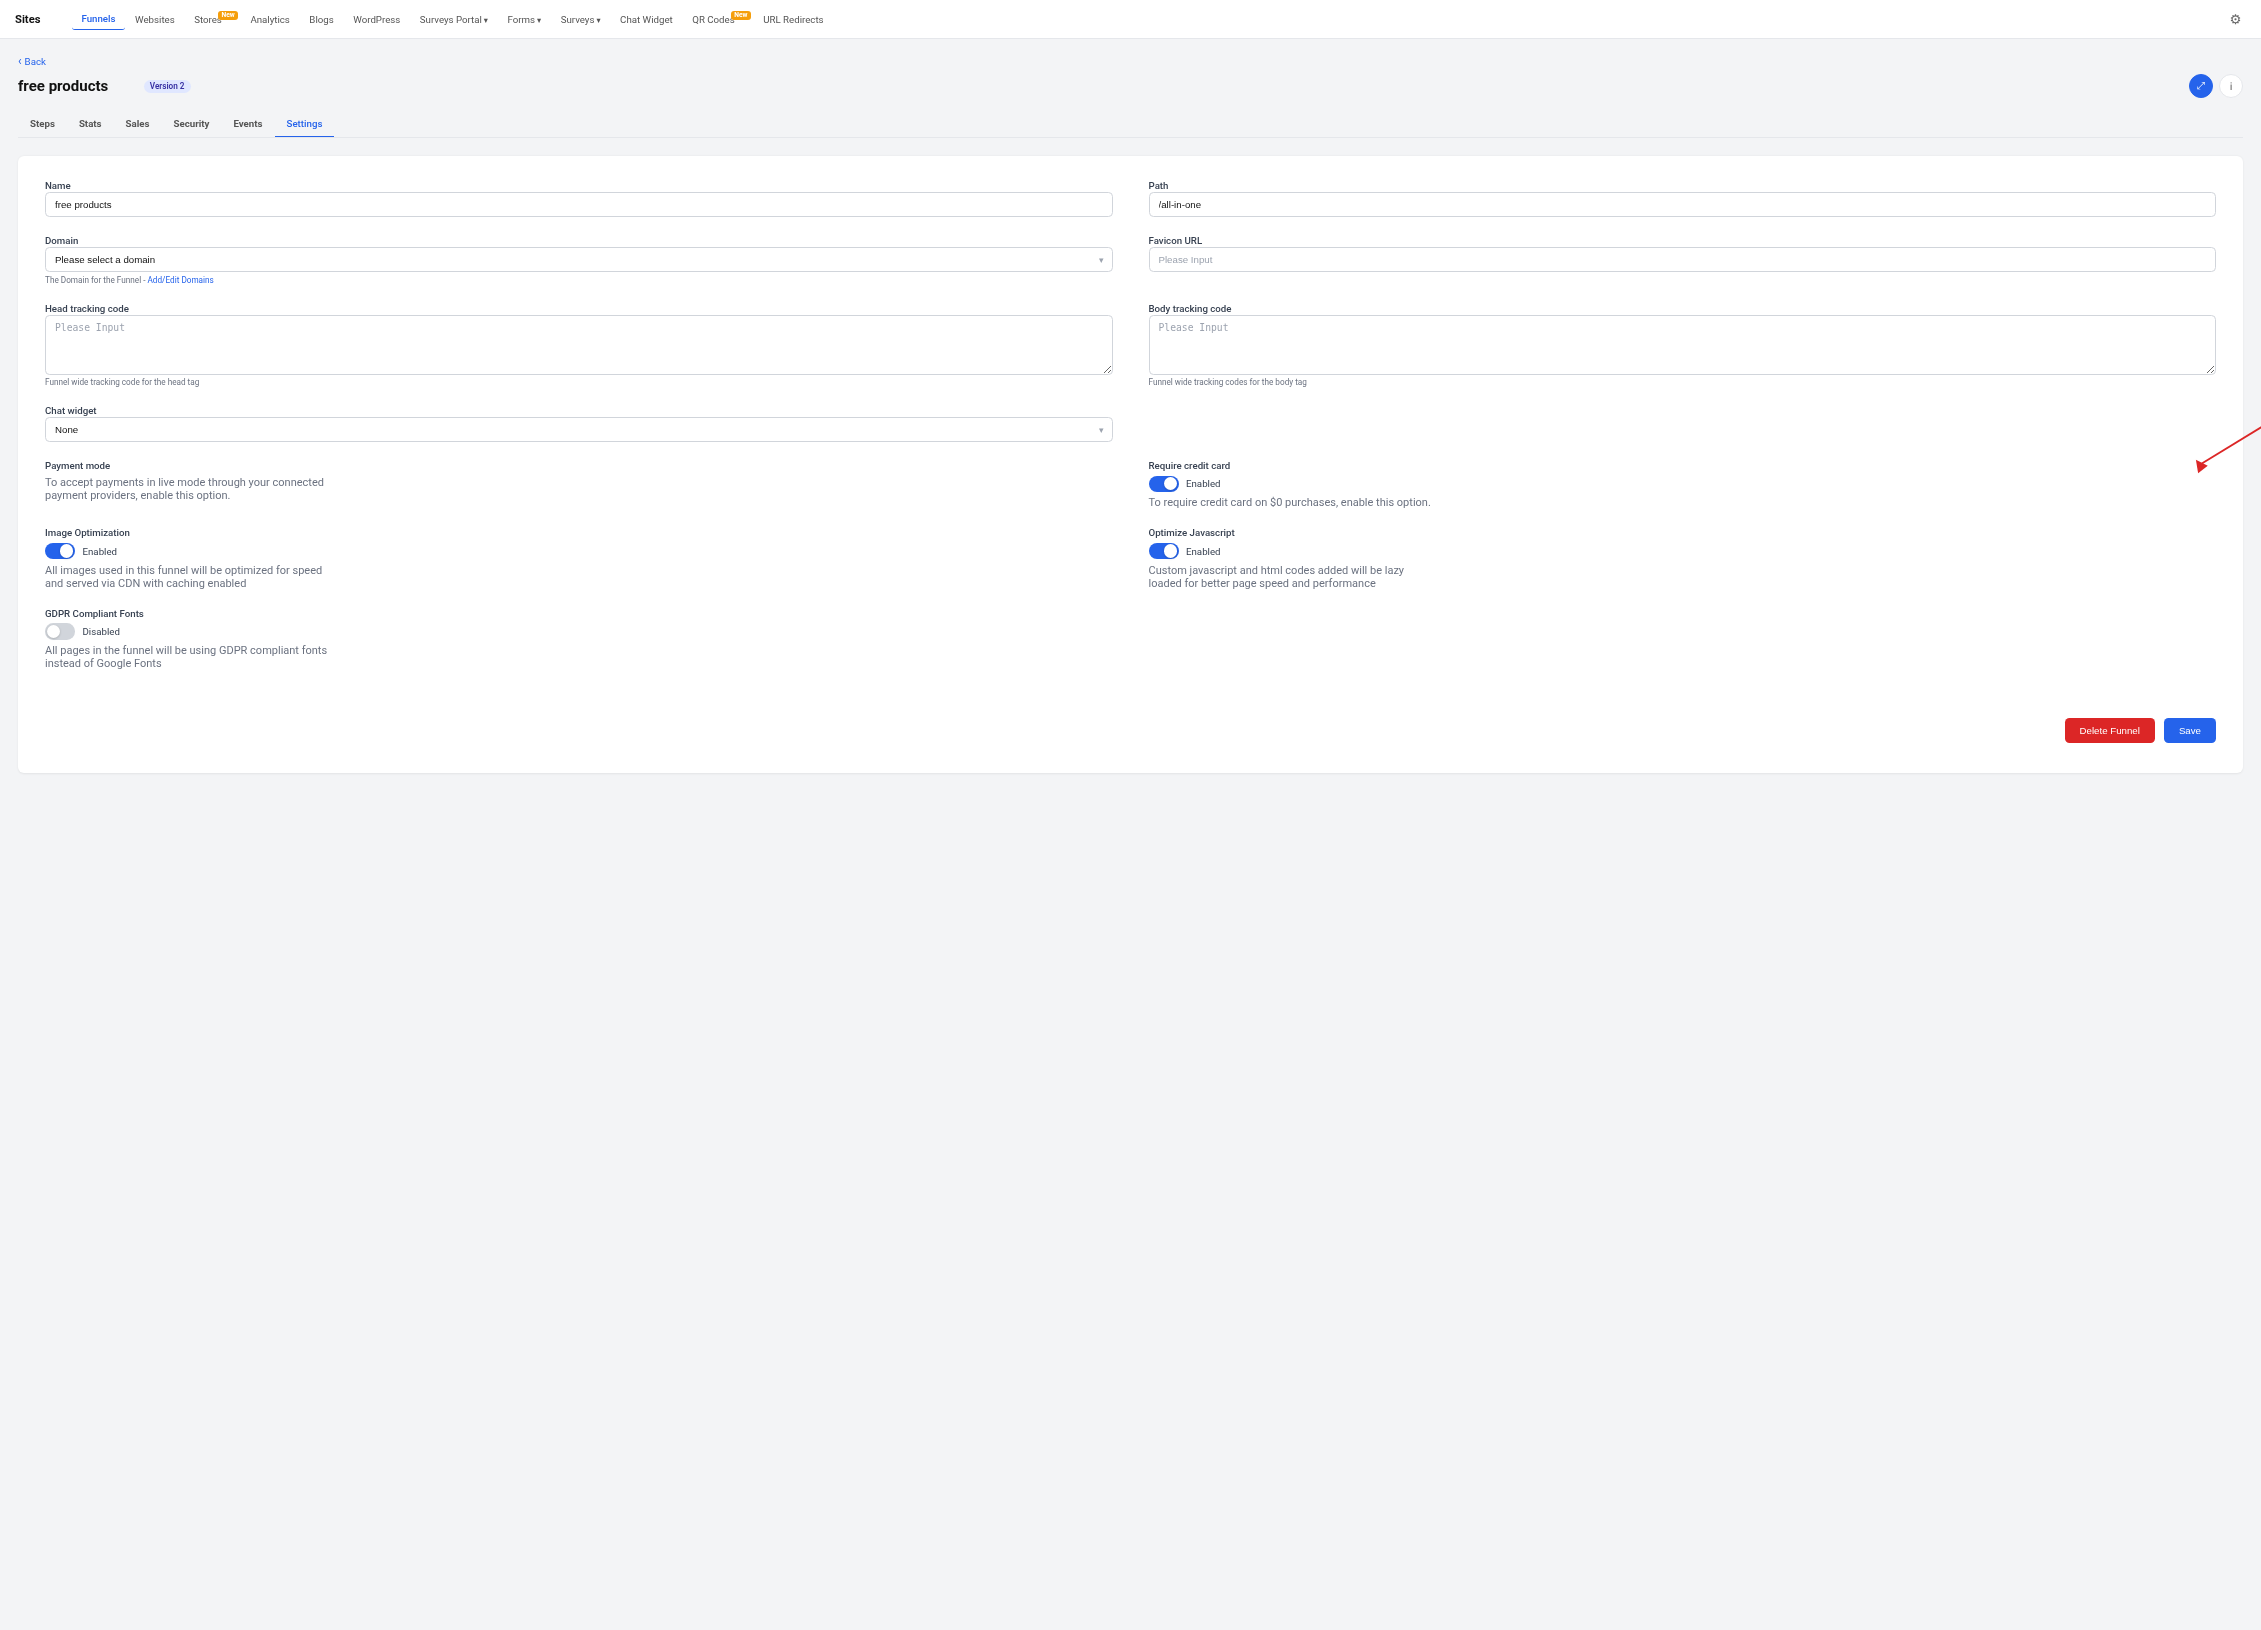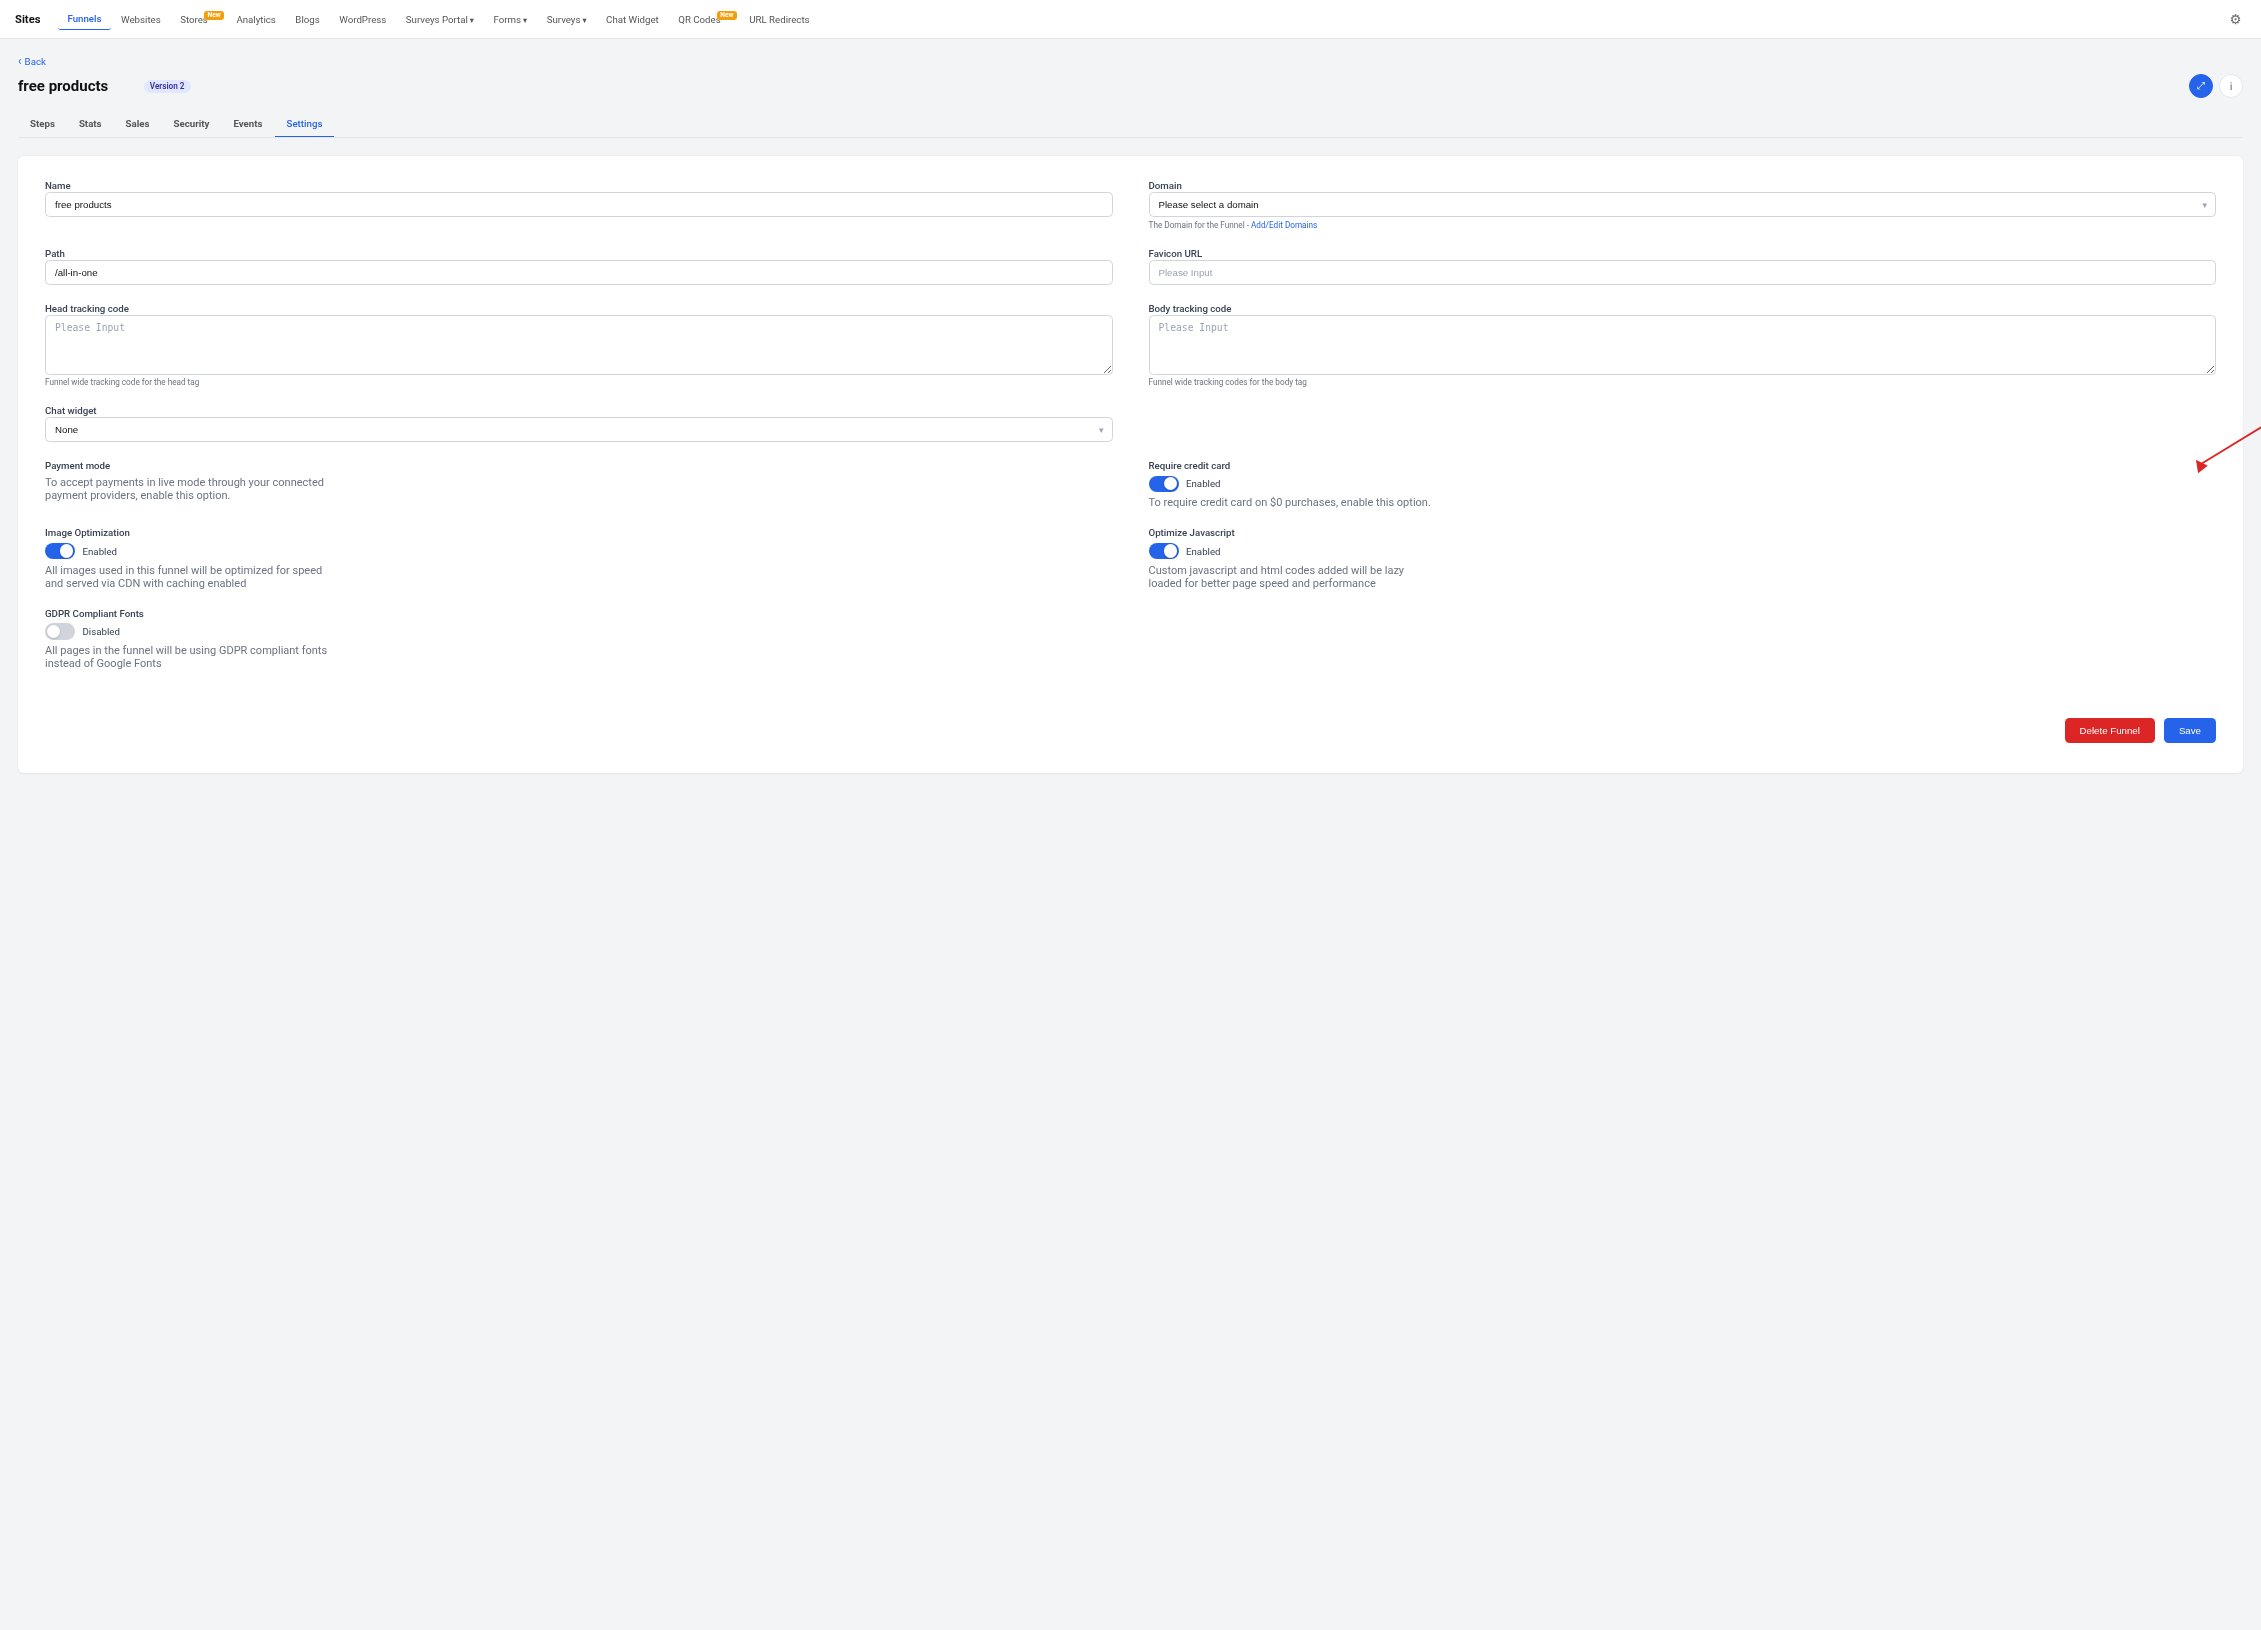--- a/index.html
+++ b/index.html
@@ -1,20 +1,20 @@
 <!DOCTYPE html>
 <html style="font-size:12px"><head>
   <meta charset="utf-8">
   <style>
     * { box-sizing: border-box; margin: 0; padding: 0; }
     body { font-family: -apple-system, BlinkMacSystemFont, 'Segoe UI', Roboto, sans-serif; background: #f3f4f6; color: #333; font-size: 10.4px; }
 
     
     .top-nav { background: #fff; border-bottom: 0.7px solid #e5e7eb; display: flex; align-items: center; padding: 0 15px; height: 39px; }
-    .nav-brand { font-size: 11.2px; font-weight: 700; color: #111; margin-right: 18px; }
+    .nav-brand { font-size: 11.2px; font-weight: 700; color: #111; margin-right: 32px; }
     .nav-items { display: flex; align-items: center; gap: 1.5px; flex: 1; }
     .nav-item { padding: 4.5px 9px; font-size: 9.7px; color: #555; cursor: pointer; border-radius: 3px; position: relative; text-decoration: none; white-space: nowrap; }
     .nav-item.active { color: #2563eb; border-bottom: 1.5px solid #2563eb; font-weight: 500; }
     .nav-badge { background: #f59e0b; color: #fff; font-size: 6.7px; font-weight: 700; padding: 0.7px 3.7px; border-radius: 3px; position: absolute; top: 1.5px; right: 1.5px; }
     .nav-item-with-arrow::after { content: ' ▾'; font-size: 8.2px; }
     .nav-right { margin-left: auto; }
     .gear-icon { width: 21px; height: 21px; cursor: pointer; display: flex; align-items: center; justify-content: center; color: #666; font-size: 13.4px; }
 
     
     .main-container { padding: 15px 18px; }
@@ -132,38 +132,38 @@
 
   <div class="content-card">
     <div class="form-grid">
 
       <div class="form-field">
         <label class="form-label">Name</label>
         <input class="form-input" type="text" value="free products" style="">
       </div>
 
       <div class="form-field">
+        <label class="form-label">Path</label>
+        <input class="form-input" type="text" value="/all-in-one" style="">
+      </div>
+
+      <div class="form-field">
         <label class="form-label">Domain</label>
         <div class="select-wrapper">
           <select class="form-input">
             <option value="">Please select a domain</option>
           </select>
         </div>
         <span class="form-hint">
           <span>The Domain for the Funnel -</span>
           <a>Add/Edit Domains</a>
         </span>
       </div>
 
       <div class="form-field">
-        <label class="form-label">Path</label>
-        <input class="form-input" type="text" value="/all-in-one" style="">
-      </div>
-
-      <div class="form-field">
         <label class="form-label">Favicon URL</label>
         <input class="form-input" type="text" placeholder="Please Input" style="">
       </div>
 
       <div class="form-field">
         <label class="form-label">Head tracking code</label>
         <textarea class="form-textarea" placeholder="Please Input" style=""></textarea>
         <span class="form-hint">Funnel wide tracking code for the head tag</span>
       </div>
 

